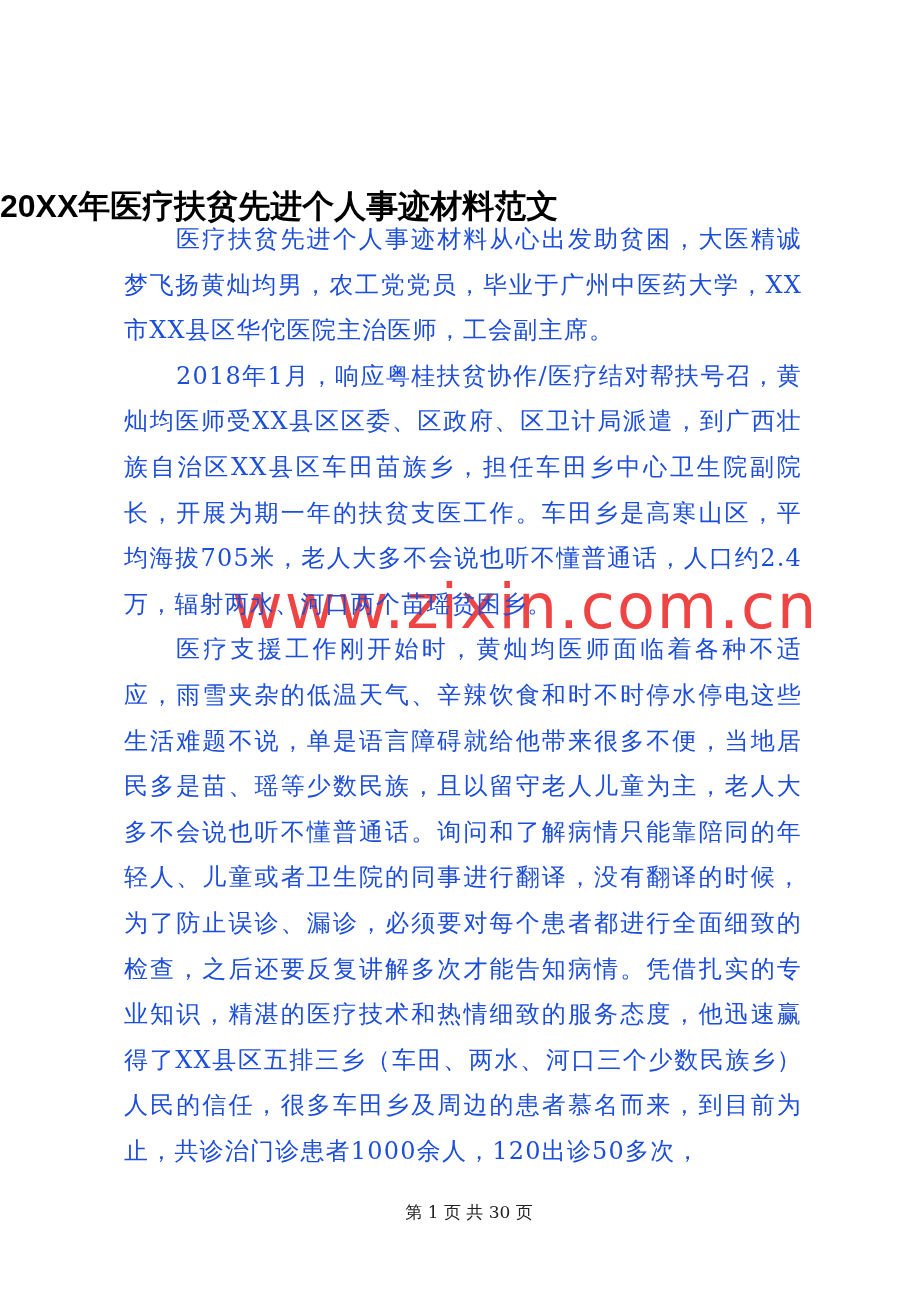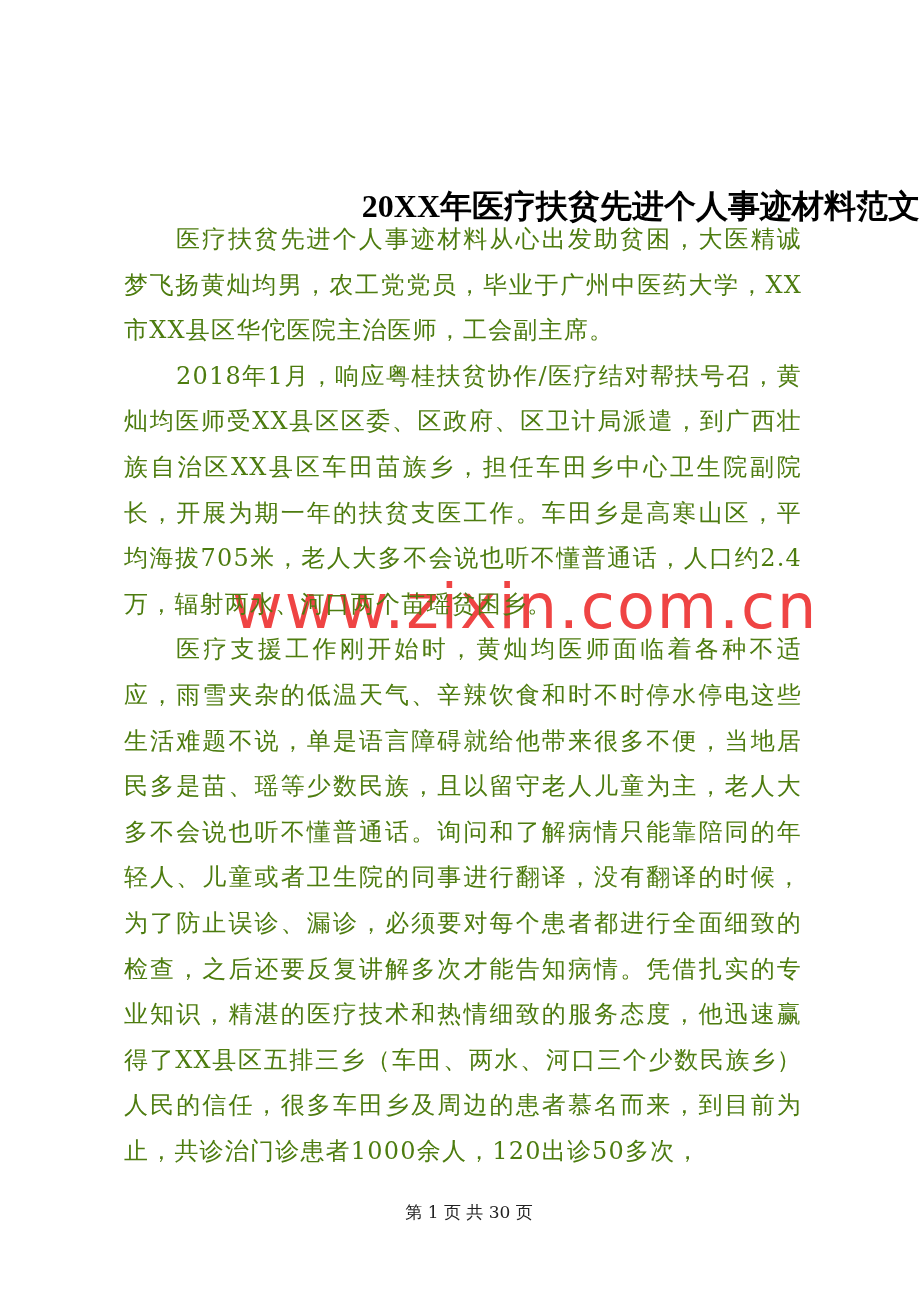--- a/index.html
+++ b/index.html
@@ -20,43 +20,43 @@
       left: 0; top: 0;
       width: 920px;
       height: 1302px;
       background: #ffffff;
     }
     .title {
       position: absolute;
       left: 0;
       width: 920px;
       top: 162px;
-      text-align: right;
-      font-family: Liberation Serif, serif;
+      text-align: left;
+      font-family: Liberation Sans, sans-serif;
       font-weight: bold;
       font-size: 32px;
       line-height: 46px;
       color: #000000;
       letter-spacing: 0px;
     }
     .body-text {
       position: absolute;
       left: 124px;
       top: 217px;
       width: 678px;
     }
     .para {
       margin: 0;
       font-size: 24px;
       line-height: 45.6px;
       text-indent: 52px;
       text-align: justify;
       text-justify: inter-character;
       letter-spacing: 1.2px;
-      color: #4d7c0f;
+      color: #1d4ed8;
       word-break: break-all;
     }
     .watermark {
       position: absolute;
       left: 232px;
       top: 572px;
       font-family: "DejaVu Sans", "Liberation Sans", sans-serif;
       font-size: 62px;
       line-height: 70px;
       color: #ef4444;

